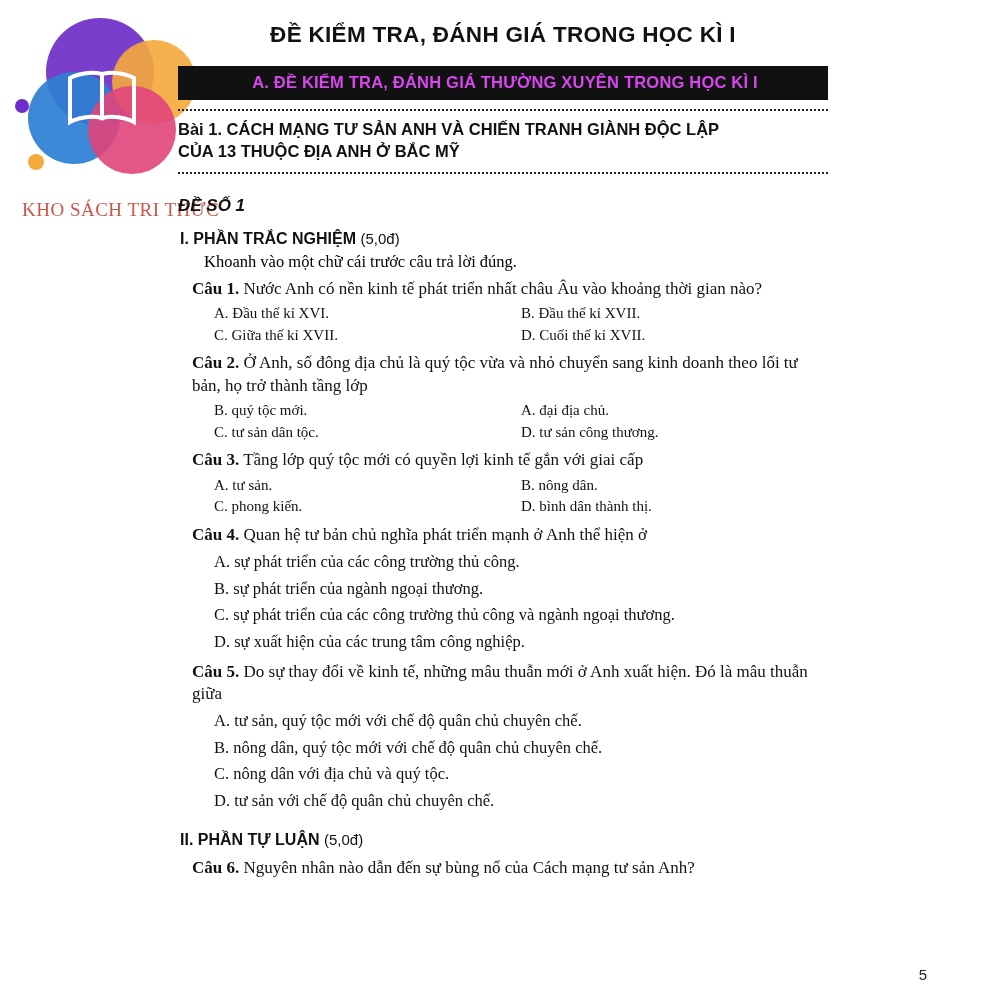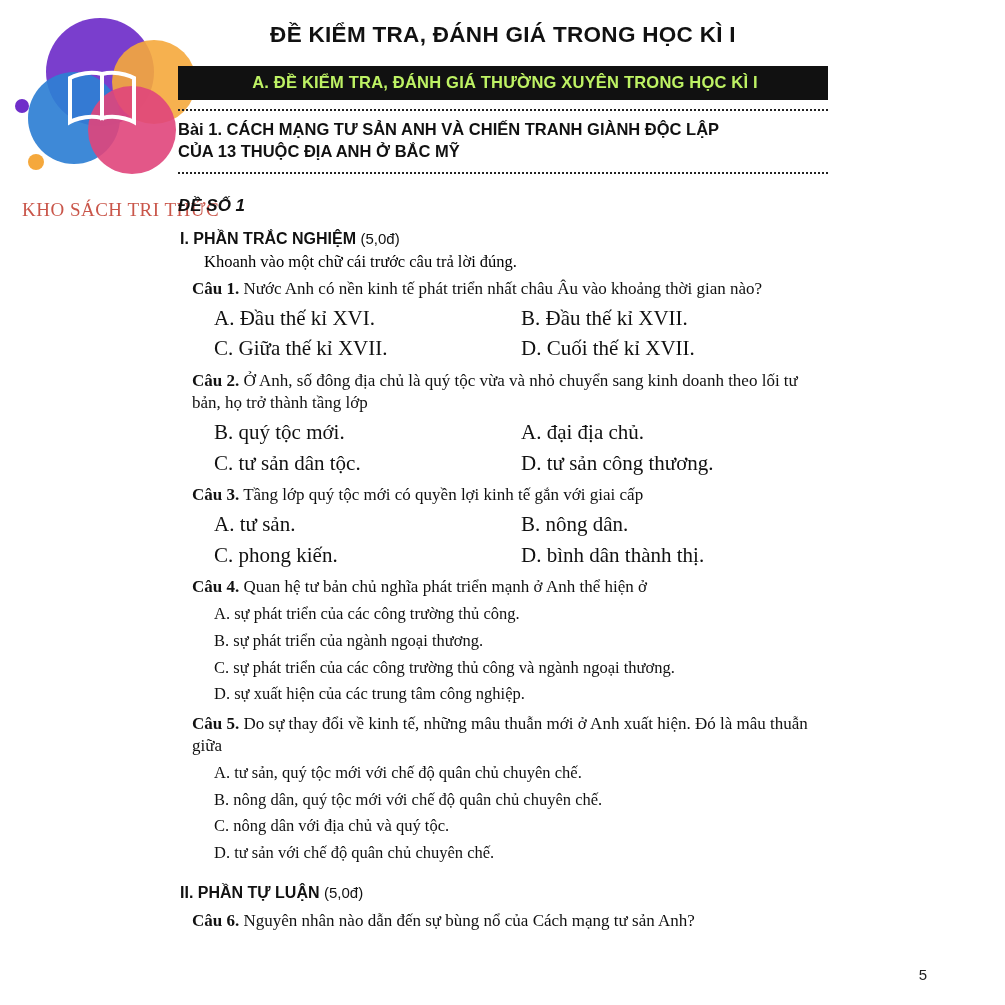--- a/index.html
+++ b/index.html
@@ -56,21 +56,21 @@
     font-family: "Liberation Sans", sans-serif;
     font-weight: bold;
     font-size: 22.5px;
     letter-spacing: 0.3px;
     color: #111;
     margin: 0 0 18px 0;
   }
 
   .black-bar {
     background: #111111;
-    color: #bef264;
+    color: #d946ef;
     font-family: "Liberation Sans", sans-serif;
     font-weight: bold;
     font-size: 16.5px;
     text-align: center;
     padding: 7px 4px 8px 8px;
     letter-spacing: 0.2px;
     white-space: nowrap;
   }
 
   .dotted-rule {
@@ -124,21 +124,21 @@
   .q .qlabel {
     font-weight: bold;
   }
   .q-body {
     display: inline;
   }
 
   
   .opts2 {
     margin: 3px 0 0 36px;
-    font-size: 21px;
+    font-size: 15px;
     line-height: 1.45;
   }
   .opts2 .row {
     display: flex;
   }
   .opts2 .row > div {
     width: 50%;
   }
 
   .opts1 {

